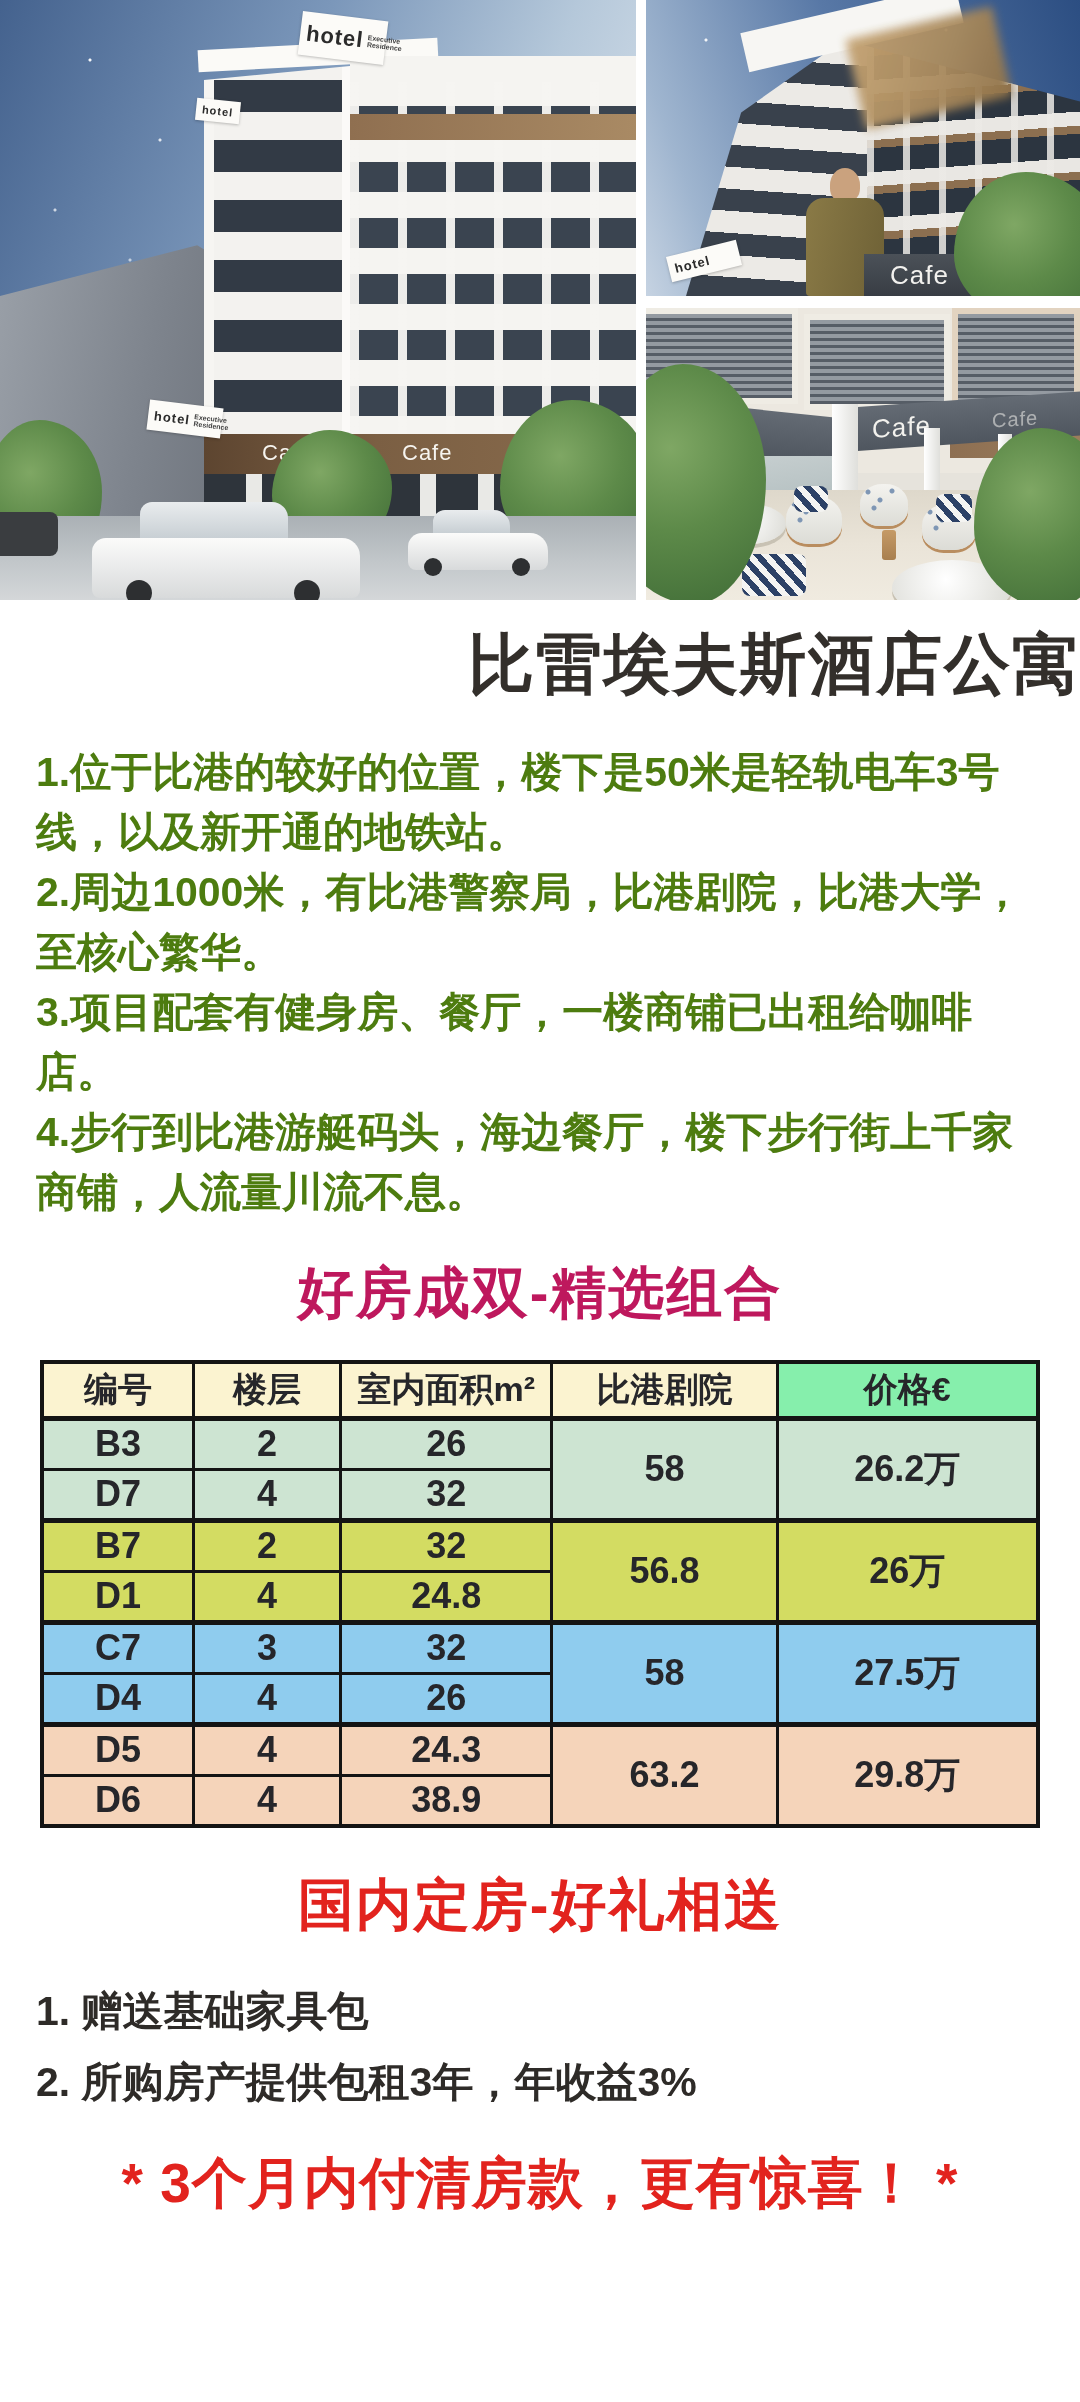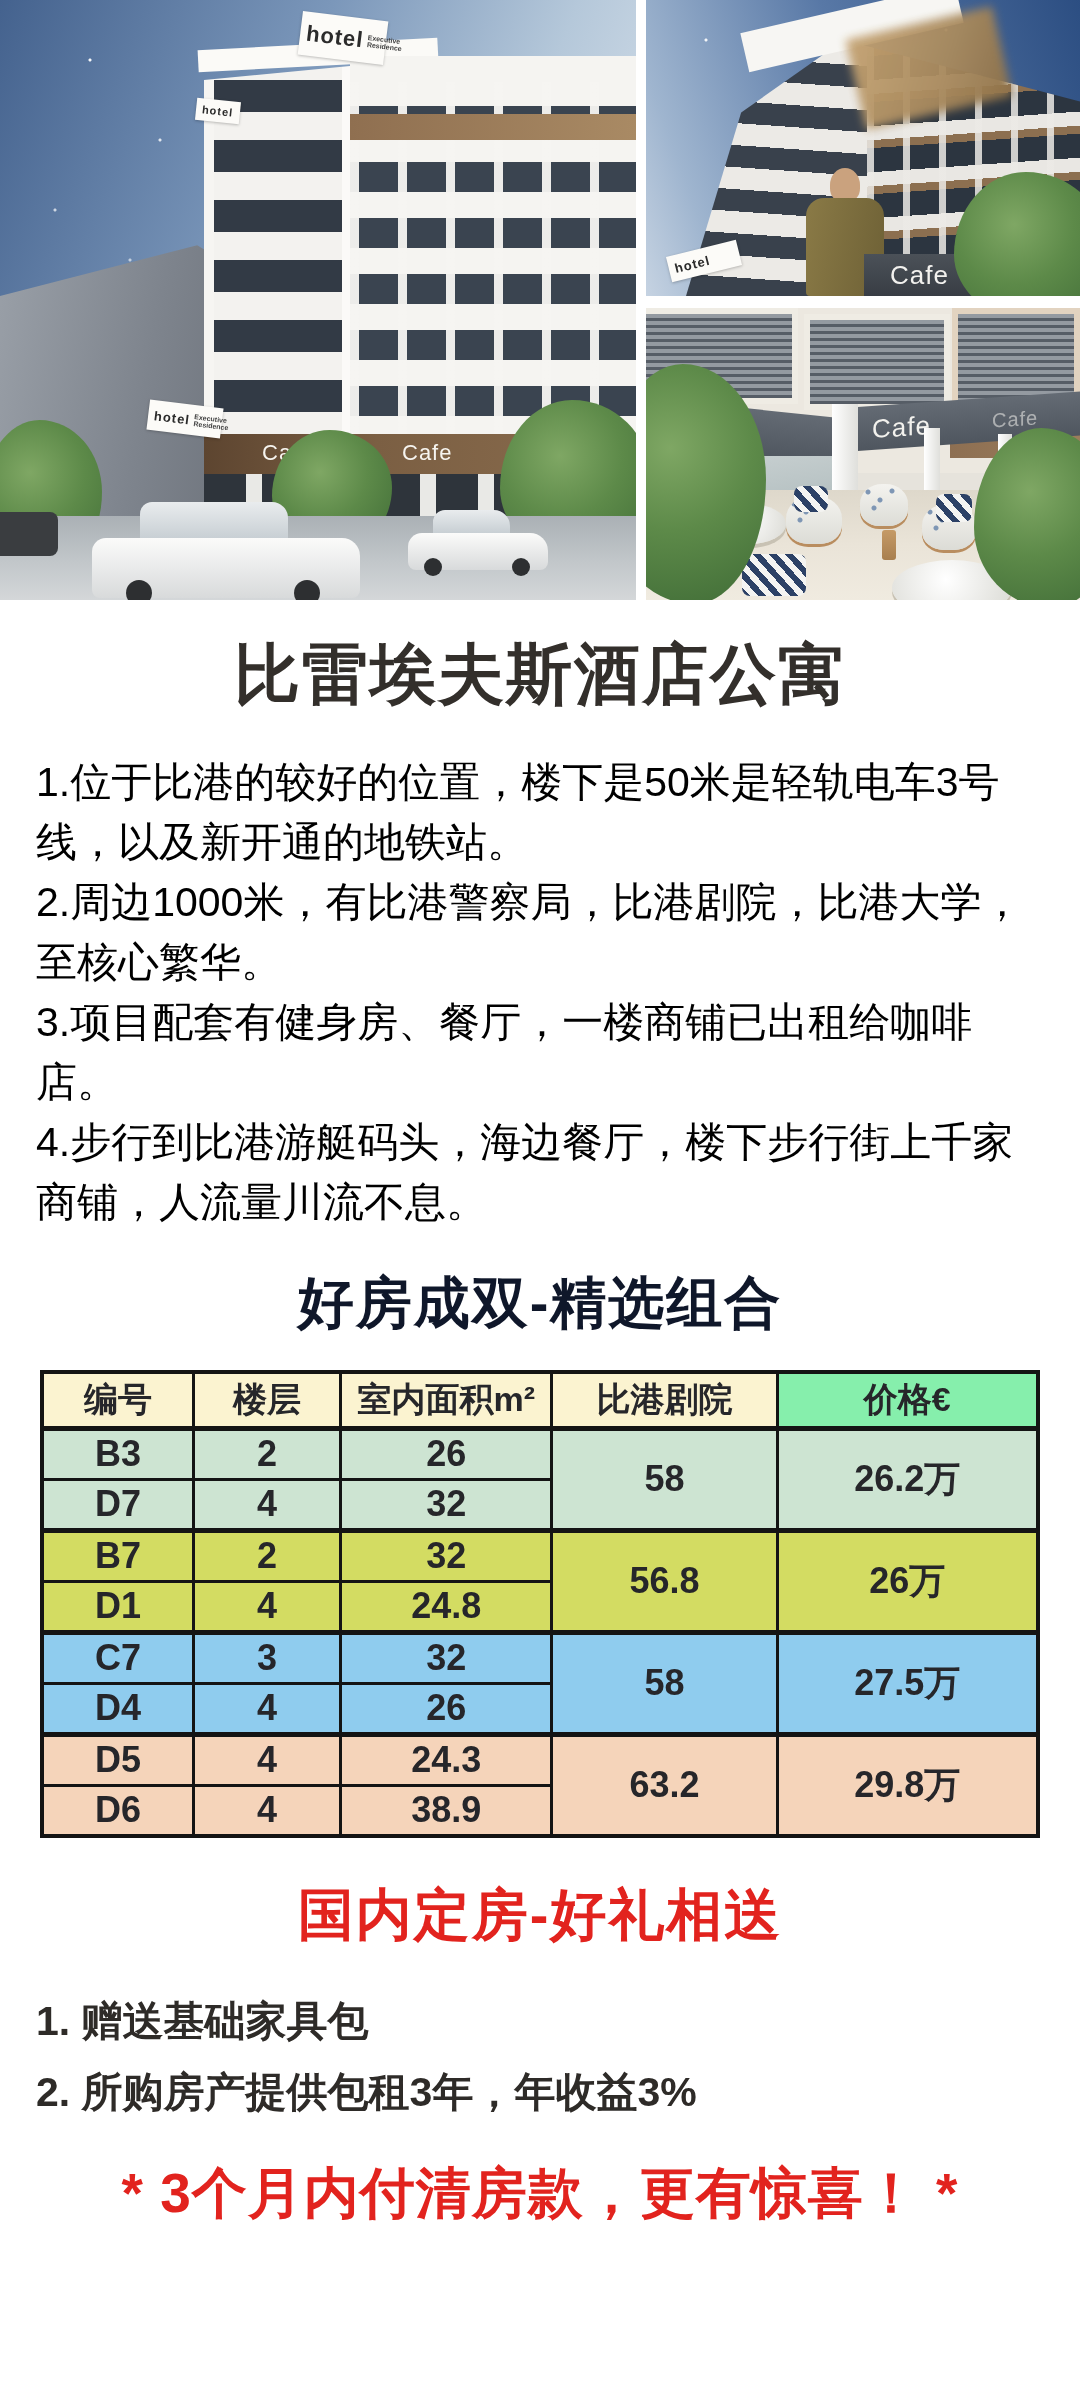--- a/index.html
+++ b/index.html
@@ -138,23 +138,23 @@
     border-radius:46% 46% 40% 40%; box-shadow:0 3px 0 #b98d5f; }
   .stripe-cushion { position:absolute; background:repeating-linear-gradient(48deg,#2c4166 0 6px,#f4f4f2 6px 12px); border-radius:8px; }
   .table-round { position:absolute; background:radial-gradient(circle at 45% 35%,#ffffff,#d9d9d3); border-radius:50%; box-shadow:0 4px 0 #c8c2b4; }
   .stool { position:absolute; background:linear-gradient(180deg,#c59a66,#a87f4f); border-radius:3px; }
   .pb-tree-left { left:-40px; top:56px; width:160px; height:240px; }
   .pb-tree-right { right:-34px; top:120px; width:140px; height:180px; }
   .pb-person { position:absolute; left:364px; top:146px; width:18px; height:46px;
     background:linear-gradient(180deg,#caa27e 0 22%,#6f8a62 22% 60%,#3f4a55 60%); border-radius:6px 6px 2px 2px; }
 
   
-  .title { margin-top:30px; text-align:center; font-size:66px; font-weight:800; letter-spacing:2px; color:#332f2b; }
+  .title { margin-top:20px; text-align:right; font-size:66px; font-weight:800; letter-spacing:2px; color:#332f2b; }
   .intro { padding:0 36px; margin-top:32px; }
-  .intro p { font-size:41px; line-height:60px; font-weight:400; color:#000000; }
+  .intro p { font-size:41px; line-height:60px; font-weight:700; color:#4d7c0f; }
   .section-heading { text-align:center; font-weight:800; font-size:56px; letter-spacing:2px; }
   .listings-heading { margin-top:34px; }
   table { width:1000px; margin:28px auto 0; border-collapse:collapse; table-layout:fixed; border:4px solid #141414; }
   th,td { border:3px solid #141414; text-align:center; vertical-align:middle; color:#26262a; }
   th { height:56px; font-size:34px; font-weight:700; }
   td { height:51px; font-size:36px; font-weight:600; }
   tr.group-start td { border-top-width:5px; }
   .gifts-heading { margin-top:40px; }
   .gifts { padding:0 36px; margin-top:42px; }
   .gifts p { font-size:41px; line-height:50px; font-weight:700; color:#2e2b28; margin-bottom:21px; }
@@ -275,21 +275,21 @@
 
   <h1 class="title">比雷埃夫斯酒店公寓</h1>
 
   <div class="intro">
     <p>1.位于比港的较好的位置，楼下是50米是轻轨电车3号线，以及新开通的地铁站。</p>
     <p>2.周边1000米，有比港警察局，比港剧院，比港大学，至核心繁华。</p>
     <p>3.项目配套有健身房、餐厅，一楼商铺已出租给咖啡店。</p>
     <p>4.步行到比港游艇码头，海边餐厅，楼下步行街上千家商铺，人流量川流不息。</p>
   </div>
 
-  <h2 class="section-heading listings-heading" style="color: #0f172a;">好房成双-精选组合</h2>
+  <h2 class="section-heading listings-heading" style="color: #be185d;">好房成双-精选组合</h2>
 
   <table>
     <colgroup>
       <col style="width:15.2%">
         <col style="width:14.8%">
         <col style="width:21.2%">
         <col style="width:22.6%">
         <col style="width:26.2%">
     </colgroup>
     <thead>

